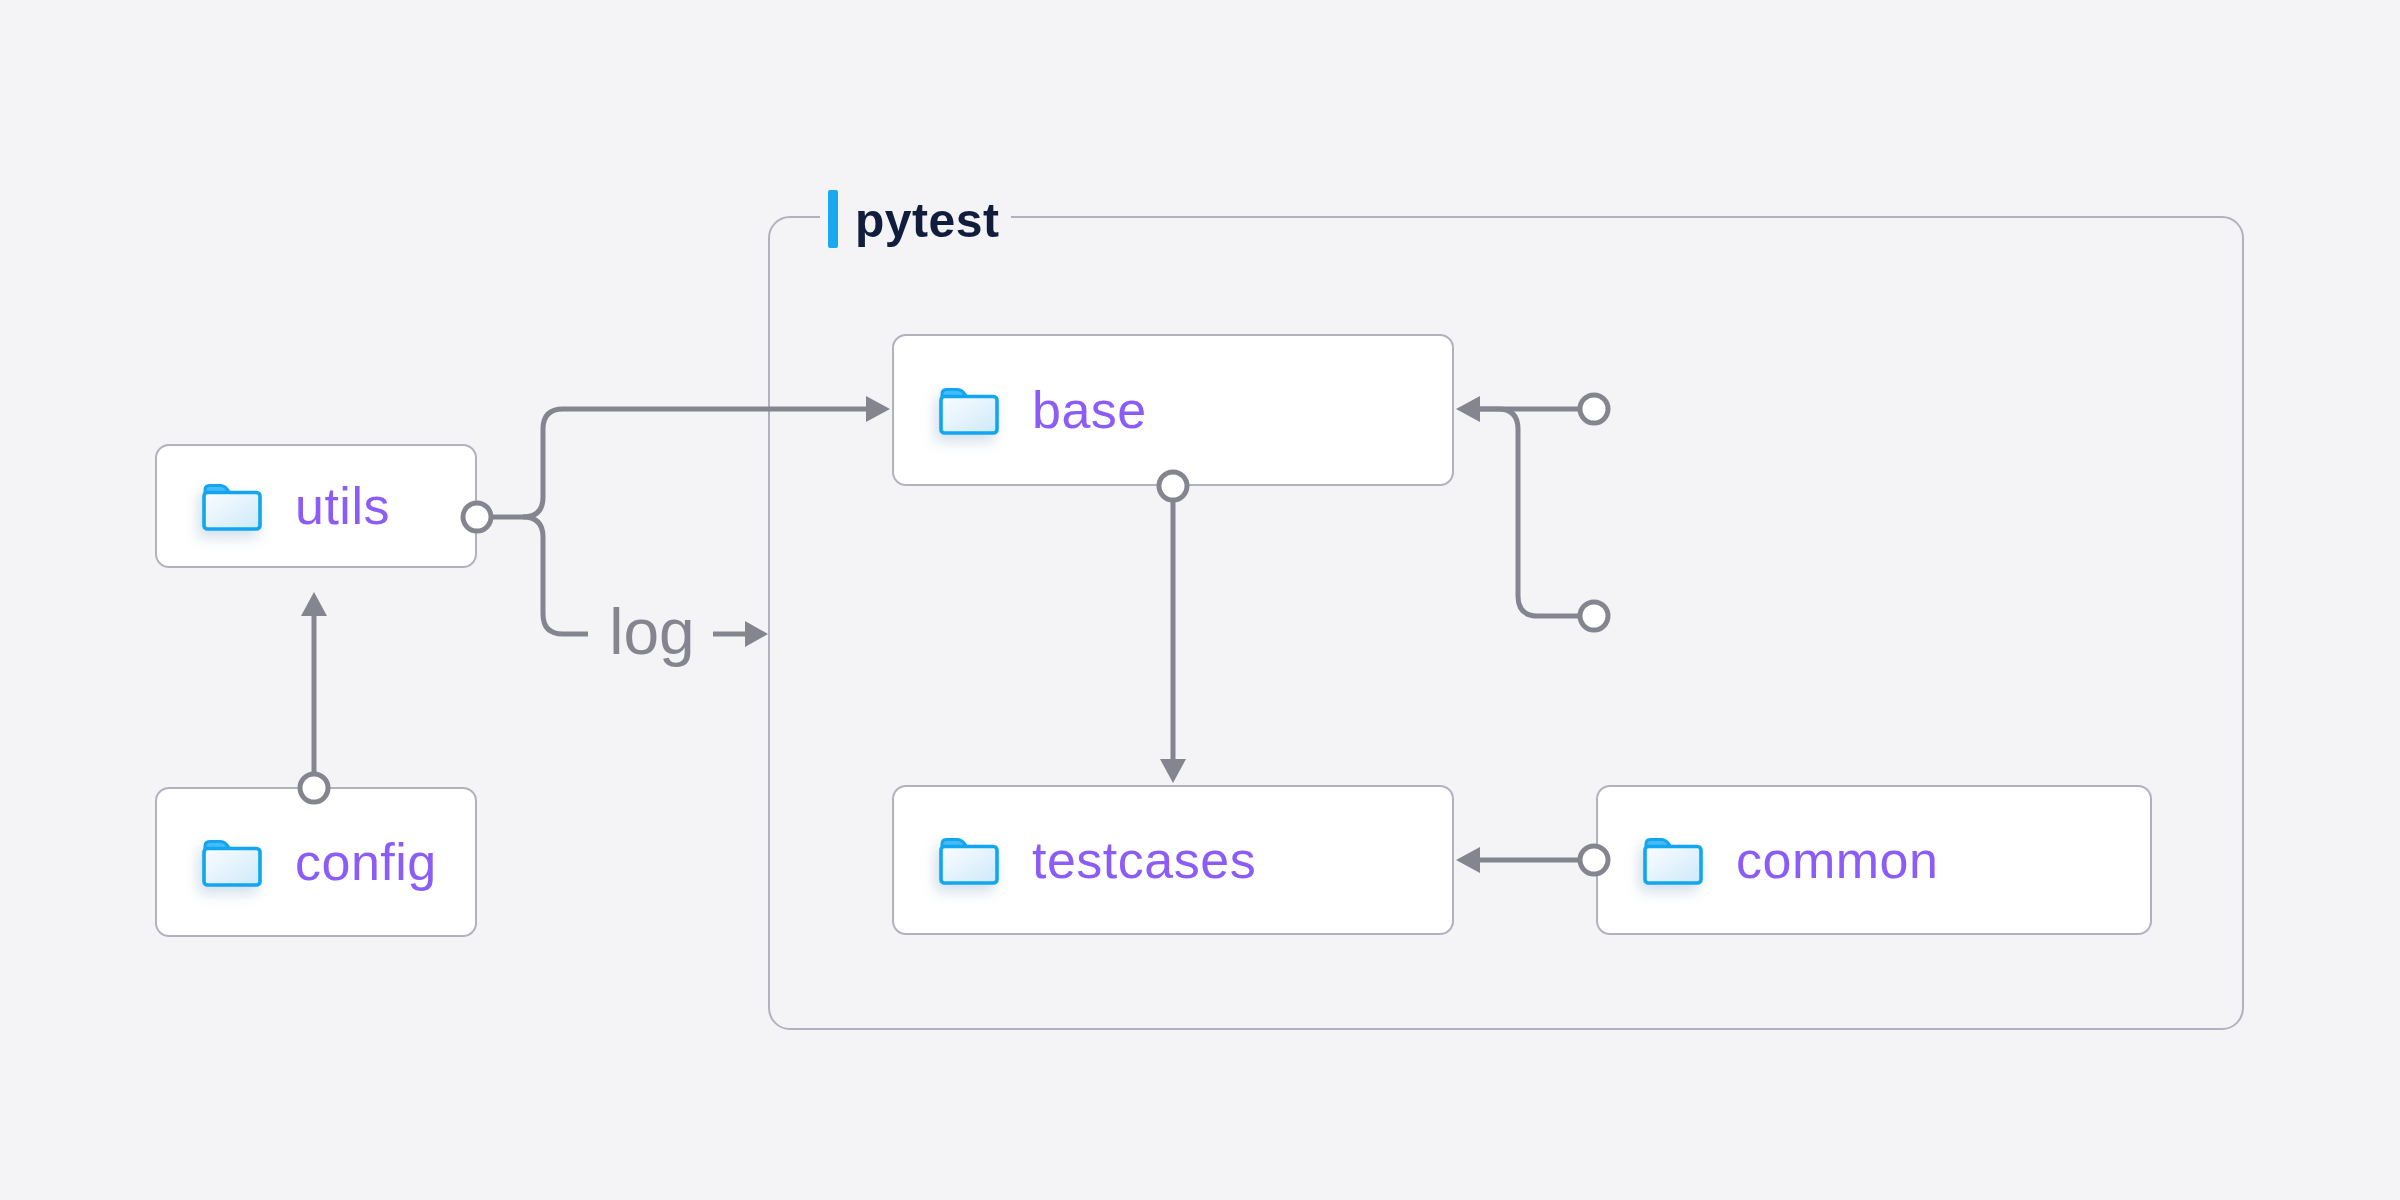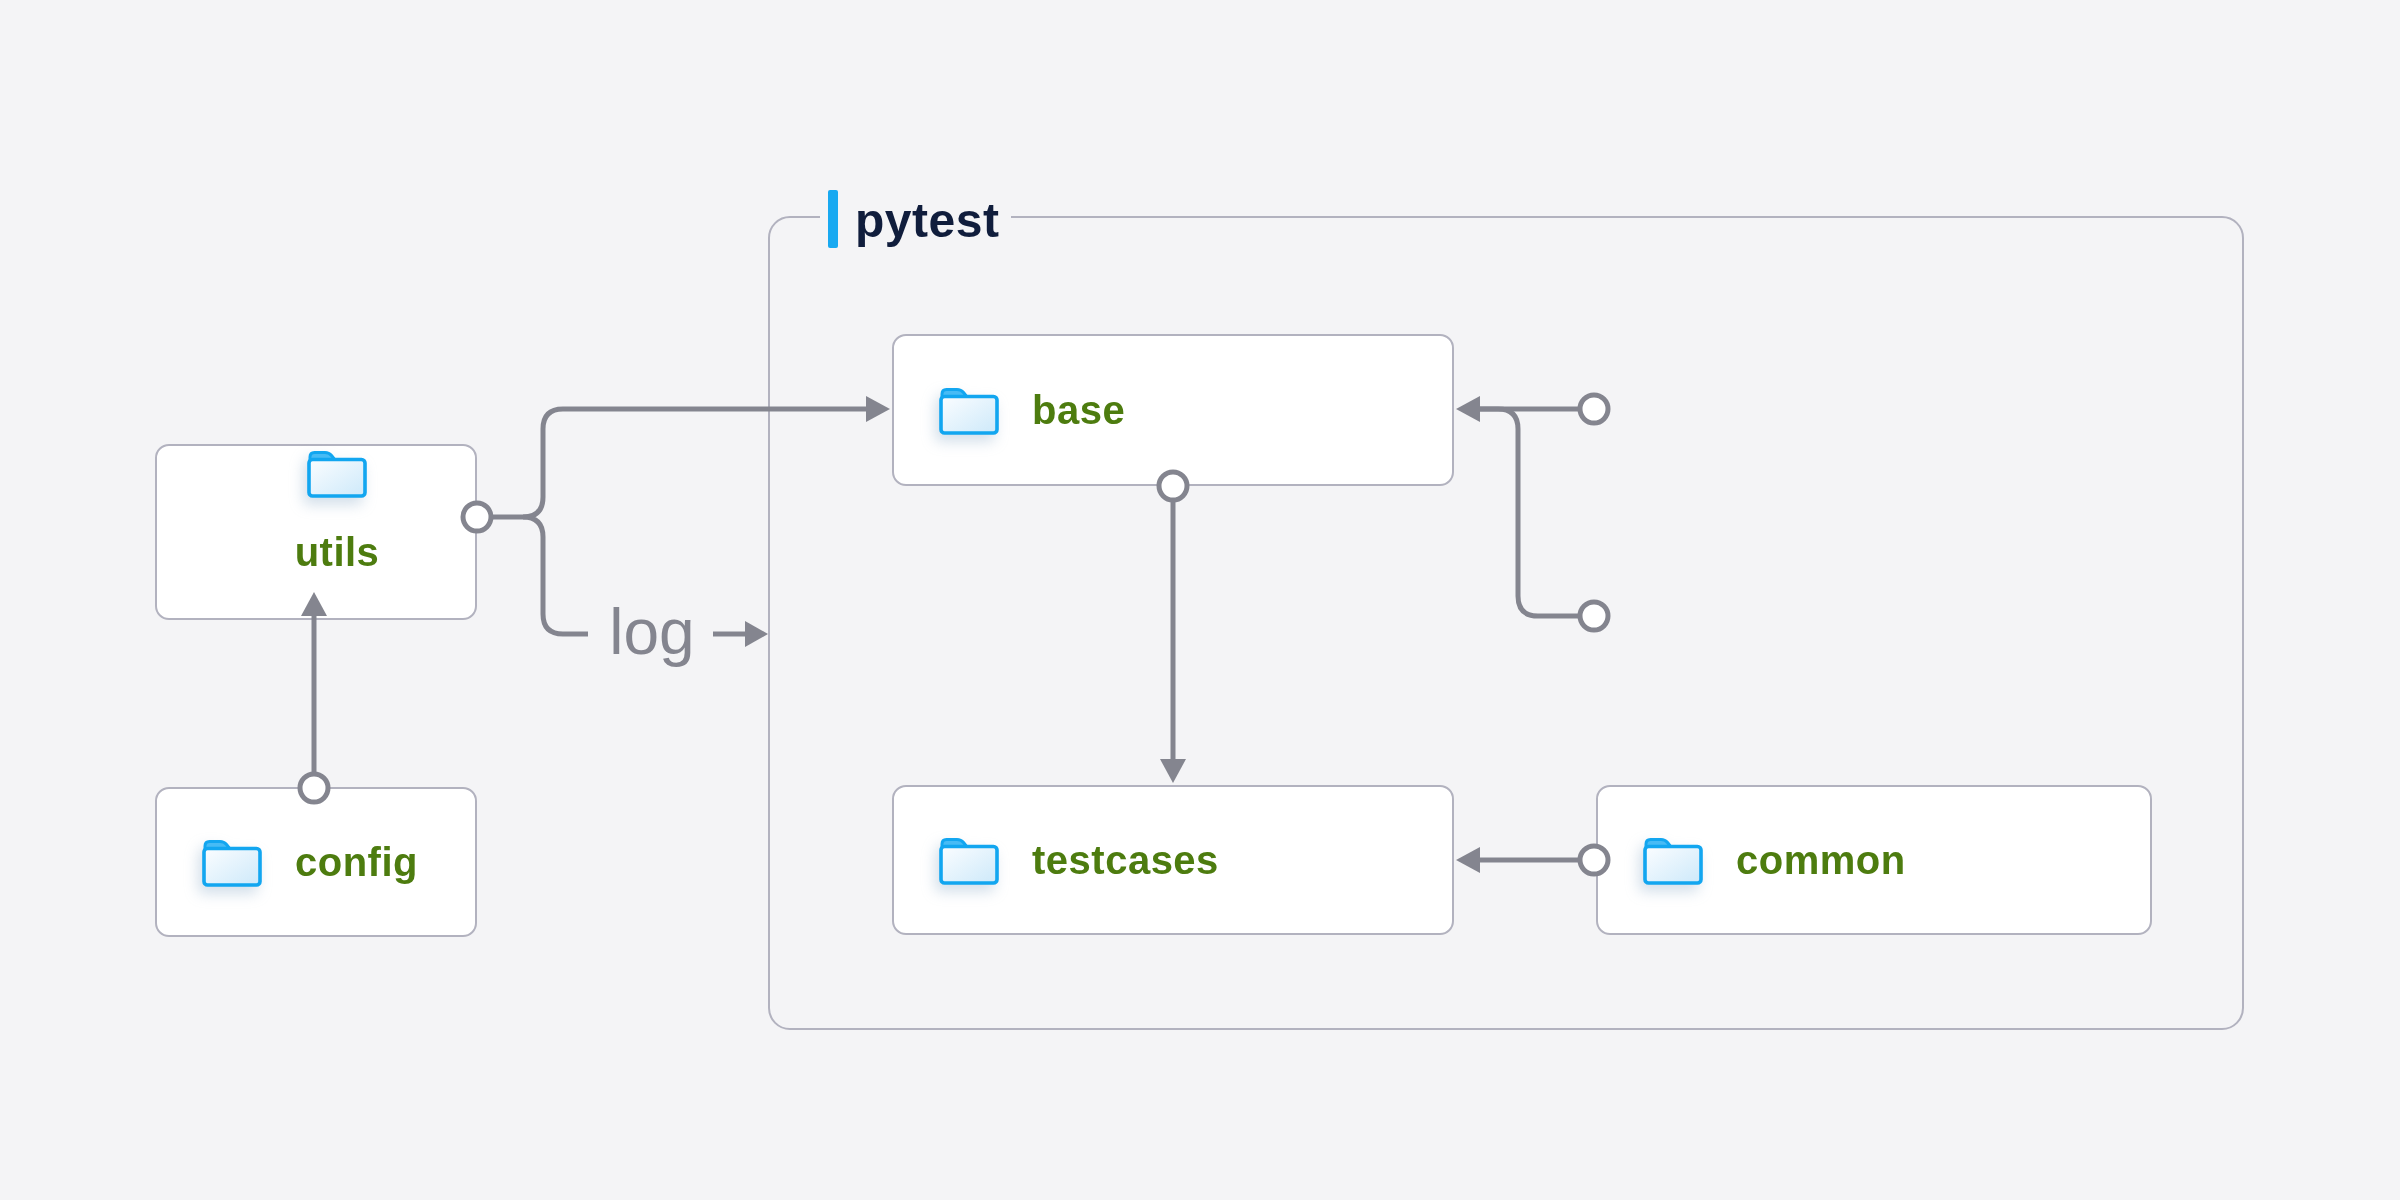--- a/index.html
+++ b/index.html
@@ -52,30 +52,30 @@
     background: #ffffff;
     border: 2px solid #b2b2bf;
     border-radius: 14px;
     display: flex;
     align-items: center;
     padding-left: 42px;
     gap: 30px;
     z-index: 2;
   }
   .node .label {
-    font-size: 40px;
-    font-weight: 700;
-    color: #4d7c0f;
+    font-size: 52px;
+    font-weight: 400;
+    color: #8b5cf6;
     letter-spacing: 0.5px;
     white-space: nowrap;
   }
   .node .folder { flex: 0 0 auto; }
   .folder svg { display: block; filter: drop-shadow(-4px 7px 7px rgba(110,150,185,0.30)); }
 
-  .node-utils     { left: 155px; top: 444px; width: 322px; height: 176px; flex-direction: column; }
+  .node-utils     { left: 155px; top: 444px; width: 322px; height: 124px; }
   .node-config    { left: 155px; top: 787px; width: 322px; height: 150px; }
   .node-base      { left: 892px;  top: 334px; width: 562px; height: 152px; }
   .node-pymilvus  { left: 1596px; top: 333px; width: 556px; height: 151px; }
   .node-check     { left: 1596px; top: 541px; width: 556px; height: 149px; }
   .node-testcases { left: 892px;  top: 785px; width: 562px; height: 150px; }
   .node-common    { left: 1596px; top: 785px; width: 556px; height: 150px; }
 
   
   .edge-label-log {
     position: absolute;

